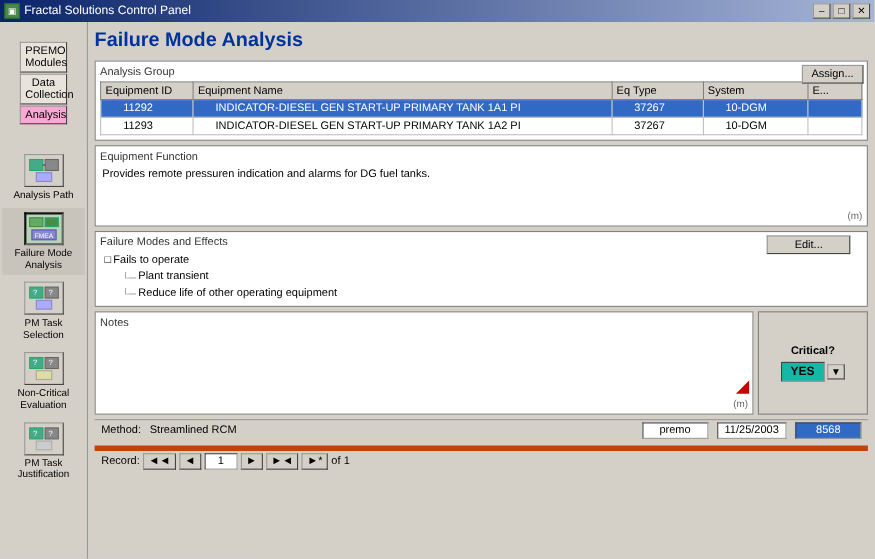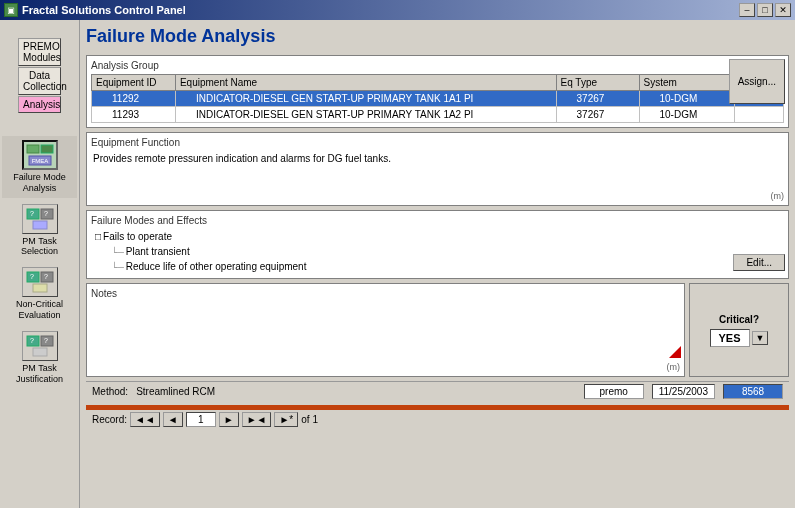--- a/index.html
+++ b/index.html
@@ -9,21 +9,21 @@
     .title-bar {
       background: linear-gradient(to right, #0a246a, #a6b5d7);
       color: white;
       height: 20px;
       display: flex;
       align-items: center;
       padding: 0 4px;
       justify-content: space-between;
     }
     .title-bar-left { display: flex; align-items: center; gap: 4px; }
-    .title-bar-title { font-size: 11px; font-weight: bold; text-align: center; }
+    .title-bar-title { font-size: 11px; font-weight: normal; text-align: center; }
     .title-bar-controls { display: flex; gap: 2px; }
     .title-bar-btn {
       width: 16px; height: 14px;
       background: #d4d0c8;
       border: 1px outset #999;
       display: flex; align-items: center; justify-content: center;
       font-size: 9px; cursor: pointer; color: black;
     }
     .title-icon { width: 14px; height: 14px; background: #4a8a4a; border: 1px solid #2a6a2a; display: flex; align-items: center; justify-content: center; font-size: 8px; }
 
@@ -124,21 +124,21 @@
     
     .analysis-group-panel {
       position: relative;
     }
     .assign-btn {
       position: absolute;
       top: 3px;
       right: 3px;
       background: #d4d0c8;
       border: 1px outset #999;
-      padding: 16px 8px;
+      padding: 2px 8px;
       font-size: 10px;
       cursor: pointer;
     }
 
     
     .data-table { width: 100%; border-collapse: collapse; font-size: 10px; }
     .data-table th {
       background: #d4d0c8;
       border: 1px solid #808080;
       padding: 2px 4px;
@@ -162,27 +162,26 @@
       text-align: right;
       font-size: 9px;
       color: #666;
     }
 
     
     .failure-modes-panel { position: relative; }
     .edit-btn {
       position: absolute;
       top: 3px;
-      right: 3px;
-      background: #d4d0c8;
-      border: 1px outset #999;
-      padding: 2px 12px;
-      font-size: 10px;
-      cursor: pointer;
-      margin-top: 40px;
+      right: 15px;
+      background: #d4d0c8;
+      border: 1px outset #999;
+      padding: 2px 24px;
+      font-size: 10px;
+      cursor: pointer;
     }
     .tree-item { padding: 2px 4px; font-size: 10px; }
     .tree-item-parent { display: flex; align-items: center; gap: 2px; }
     .tree-item-child { display: flex; align-items: center; gap: 2px; padding-left: 20px; }
     .tree-expand { font-size: 10px; }
     .tree-line { color: #888; font-size: 9px; }
 
     
     .bottom-row { display: flex; gap: 4px; }
     .notes-panel { flex: 1; position: relative; }
@@ -198,21 +197,21 @@
       gap: 4px;
       padding: 8px 4px;
     }
     .critical-label { font-size: 10px; font-weight: bold; }
     .critical-select {
       display: flex;
       align-items: center;
       gap: 2px;
     }
     .critical-value {
-      background: #ffffff;
+      background: #14b8a6;
       border: 1px inset #999;
       padding: 2px 8px;
       font-size: 11px;
       font-weight: bold;
     }
     .dropdown-arrow {
       background: #d4d0c8;
       border: 1px outset #999;
       padding: 1px 3px;
       font-size: 9px;
@@ -299,20 +298,31 @@
 
   <div class="sidebar">
     <div class="sidebar-section">
       <div class="sidebar-tab">PREMO Modules</div>
       <div class="sidebar-tab">Data Collection</div>
       <div class="sidebar-tab active">Analysis</div>
     </div>
 
     <div class="sidebar-items">
 
+      <div class="sidebar-item">
+        <div class="sidebar-item-icon icon-box">
+          <svg width="30" height="24" viewBox="0 0 30 24">
+            <rect x="2" y="2" width="12" height="10" fill="#4a8" stroke="#2a6" stroke-width="1"></rect>
+            <rect x="16" y="2" width="12" height="10" fill="#888" stroke="#666" stroke-width="1"></rect>
+            <line x1="14" y1="7" x2="16" y2="7" stroke="#333" stroke-width="1"></line>
+            <rect x="8" y="14" width="14" height="8" fill="#aaf" stroke="#88c" stroke-width="1"></rect>
+          </svg>
+        </div>
+        <span class="sidebar-item-label">Analysis Path</span>
+      </div>
 
       <div class="sidebar-item active">
         <div class="sidebar-item-icon icon-box" style="background:#b8d4b8; border:2px inset #666;">
           <svg width="30" height="24" viewBox="0 0 30 24">
             <rect x="2" y="2" width="12" height="8" fill="#6a6" stroke="#484" stroke-width="1"></rect>
             <rect x="16" y="2" width="12" height="8" fill="#4a8a4a" stroke="#2a6" stroke-width="1"></rect>
             <rect x="4" y="13" width="22" height="9" fill="#8888cc" stroke="#5555aa" stroke-width="1"></rect>
             <text x="15" y="20" text-anchor="middle" font-size="6" fill="white">FMEA</text>
           </svg>
         </div>

